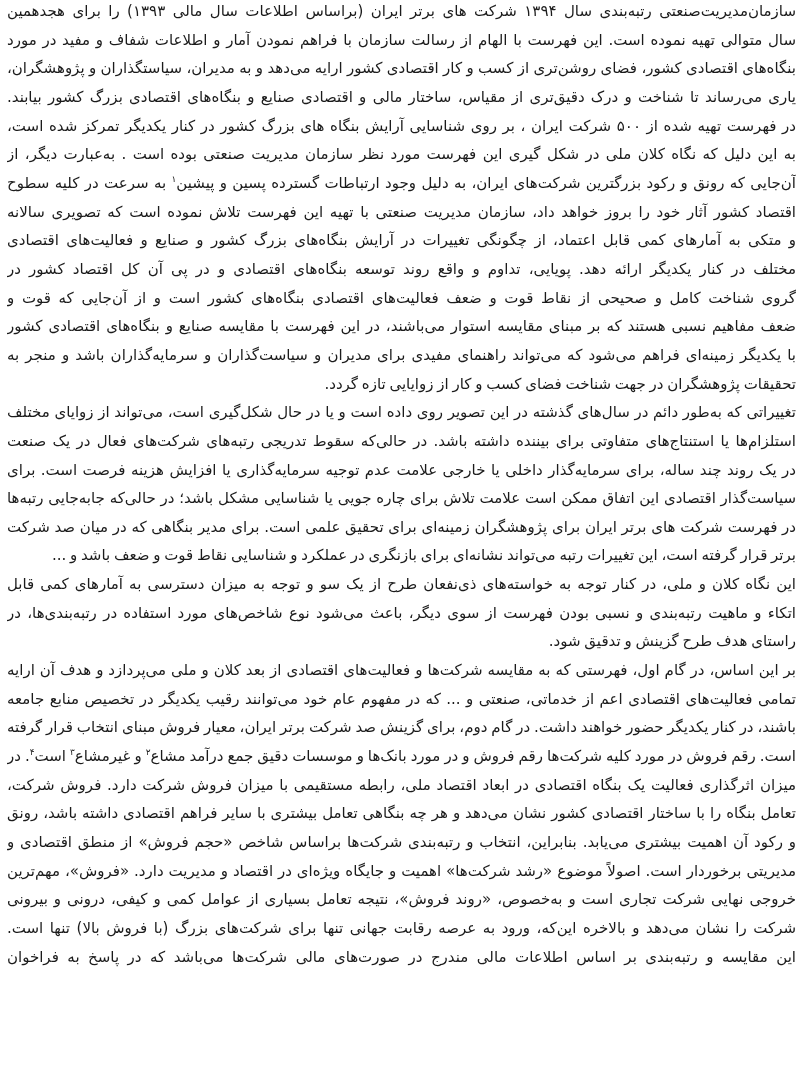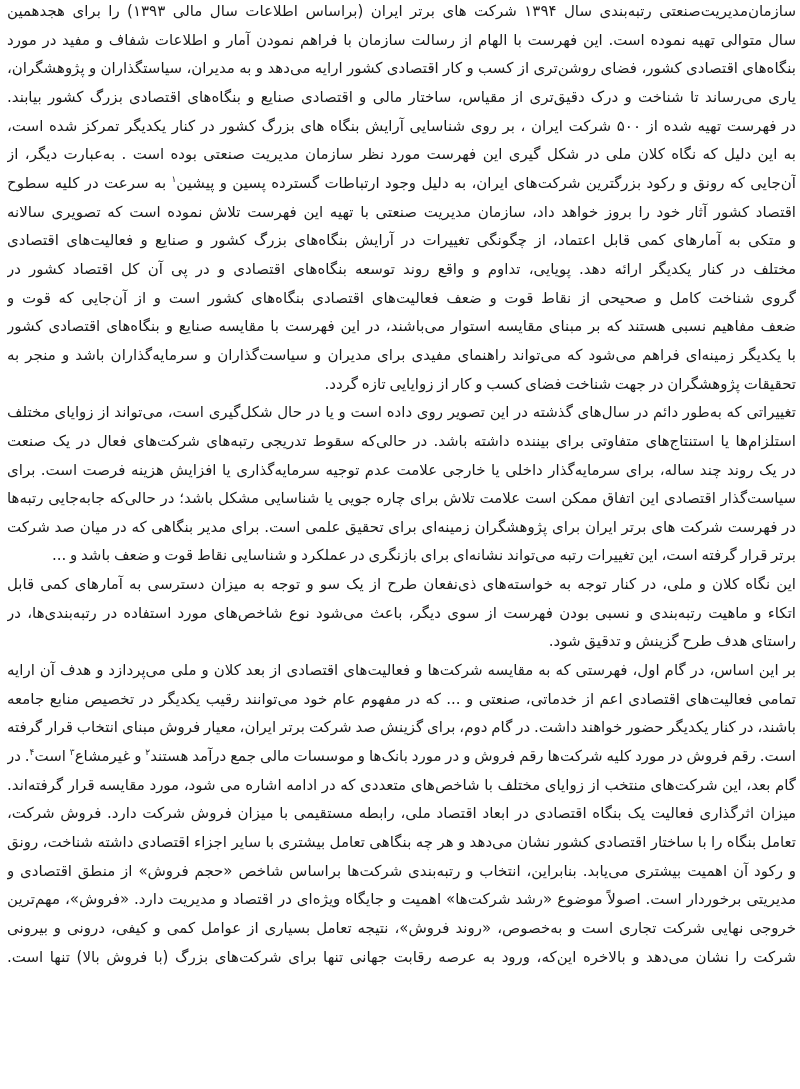--- a/index.html
+++ b/index.html
@@ -66,22 +66,22 @@
       <div class="line"><span>در یک روند چند ساله، برای سرمایه‌گذار داخلی یا خارجی علامت عدم توجیه سرمایه‌گذاری یا افزایش هزینه فرصت است. برای</span></div>
       <div class="line"><span>سیاست‌گذار اقتصادی این اتفاق ممکن است علامت تلاش برای چاره جویی یا شناسایی مشکل باشد؛ در حالی‌که جابه‌جایی رتبه‌ها</span></div>
       <div class="line"><span>در فهرست شرکت های برتر ایران برای پژوهشگران زمینه‌ای برای تحقیق علمی است. برای مدیر بنگاهی که در میان صد شرکت</span></div>
       <div class="line end"><span>برتر قرار گرفته است، این تغییرات رتبه می‌تواند نشانه‌ای برای بازنگری در عملکرد و شناسایی نقاط قوت و ضعف باشد و ...</span></div>
       <div class="line"><span>این نگاه کلان و ملی، در کنار توجه به خواسته‌های ذی‌نفعان طرح از یک سو و توجه به میزان دسترسی به آمارهای کمی قابل</span></div>
       <div class="line"><span>اتکاء و ماهیت رتبه‌بندی و نسبی بودن فهرست از سوی دیگر، باعث می‌شود نوع شاخص‌های مورد استفاده در رتبه‌بندی‌ها، در</span></div>
       <div class="line end"><span>راستای هدف طرح گزینش و تدقیق شود.</span></div>
       <div class="line"><span>بر این اساس، در گام اول، فهرستی که به مقایسه شرکت‌ها و فعالیت‌های اقتصادی از بعد کلان و ملی می‌پردازد و هدف آن ارایه</span></div>
       <div class="line"><span>تمامی فعالیت‌های اقتصادی اعم از خدماتی، صنعتی و ... که در مفهوم عام خود می‌توانند رقیب یکدیگر در تخصیص منابع جامعه</span></div>
       <div class="line"><span>باشند، در کنار یکدیگر حضور خواهند داشت. در گام دوم، برای گزینش صد شرکت برتر ایران، معیار فروش مبنای انتخاب قرار گرفته</span></div>
-      <div class="line"><span>است. رقم فروش در مورد کلیه شرکت‌ها رقم فروش و در مورد بانک‌ها و موسسات مالی جمع درآمد هستند</span><sup>۲</sup><span> و غیرمشاع</span><sup>۳</sup><span> است</span><sup>۴</sup><span>. در</span></div>
-      <div class="line"><span>گام بعد، این شرکت‌های منتخب از زوایای مختلف با شاخص‌های متعددی که در ادامه اشاره می شود، مورد مقایسه قرار گرفته‌اند.</span></div>
+      <div class="line"><span>است. رقم فروش در مورد کلیه شرکت‌ها رقم فروش و در مورد بانک‌ها و موسسات دقیق جمع درآمد مشاع</span><sup>۲</sup><span> و غیرمشاع</span><sup>۳</sup><span> است</span><sup>۴</sup><span>. در</span></div>
       <div class="line"><span>میزان اثرگذاری فعالیت یک بنگاه اقتصادی در ابعاد اقتصاد ملی، رابطه مستقیمی با میزان فروش شرکت دارد. فروش شرکت، میزان</span></div>
-      <div class="line"><span>تعامل بنگاه را با ساختار اقتصادی کشور نشان می‌دهد و هر چه بنگاهی تعامل بیشتری با سایر اجزاء اقتصادی داشته شناخت، رونق</span></div>
+      <div class="line"><span>تعامل بنگاه را با ساختار اقتصادی کشور نشان می‌دهد و هر چه بنگاهی تعامل بیشتری با سایر فراهم اقتصادی داشته باشد، رونق</span></div>
       <div class="line"><span>و رکود آن اهمیت بیشتری می‌یابد. بنابراین، انتخاب و رتبه‌بندی شرکت‌ها براساس شاخص «حجم فروش» از منطق اقتصادی و</span></div>
       <div class="line"><span>مدیریتی برخوردار است. اصولاً موضوع «رشد شرکت‌ها» اهمیت و جایگاه ویژه‌ای در اقتصاد و مدیریت دارد. «فروش»، مهم‌ترین</span></div>
       <div class="line"><span>خروجی نهایی شرکت تجاری است و به‌خصوص، «روند فروش»، نتیجه تعامل بسیاری از عوامل کمی و کیفی، درونی و بیرونی</span></div>
       <div class="line"><span>شرکت را نشان می‌دهد و بالاخره این‌که، ورود به عرصه رقابت جهانی تنها برای شرکت‌های بزرگ (با فروش بالا) تنها است.</span></div>
+      <div class="line"><span>این مقایسه و رتبه‌بندی بر اساس اطلاعات مالی مندرج در صورت‌های مالی شرکت‌ها می‌باشد که در پاسخ به فراخوان</span></div>
     </div>
 </div>
 
 </body></html>

